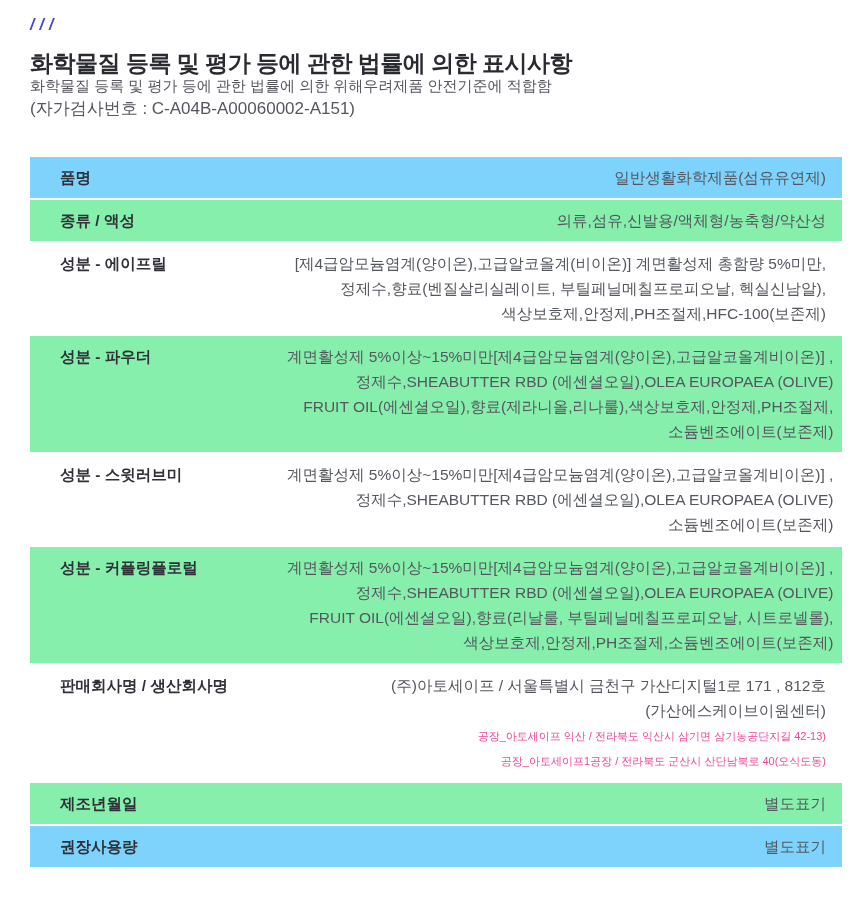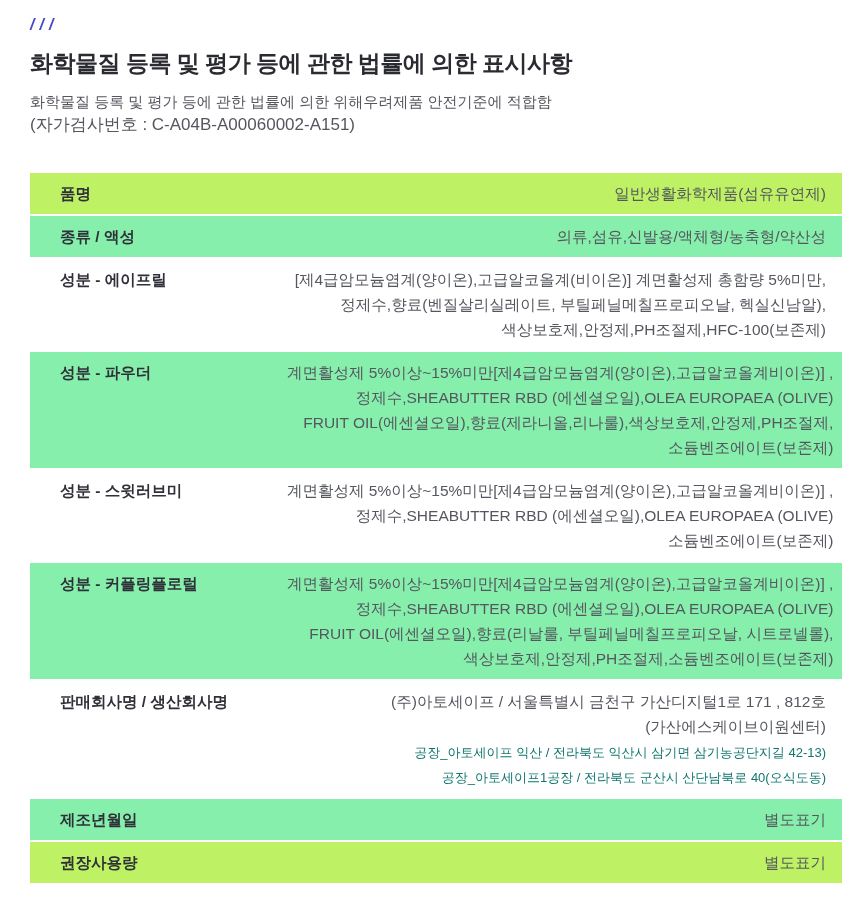--- a/index.html
+++ b/index.html
@@ -27,41 +27,41 @@
   }
   .title {
     margin-top: 15px;
     font-size: 23px;
     font-weight: 700;
     color: #2a2b31;
     letter-spacing: -0.5px;
     line-height: 28px;
   }
   .subtitle {
-    margin-top: 16px;
+    margin-top: 0;
     font-size: 15px;
     color: #55565e;
     line-height: 18px;
   }
   .inspection {
     margin-top: 5px;
     font-size: 17px;
     color: #55565e;
     line-height: 18px;
   }
   .info-table {
     margin-top: 39px;
     width: 812px;
   }
   .row {
     display: flex;
     border-bottom: 2px solid #ffffff;
   }
   .tone-white   { background: #ffffff; }
-  .tone-light   { background: #bef264; }
+  .tone-light   { background: #7dd3fc; }
   .tone-lavender{ background: #86efac; }
   .cell {
     box-sizing: border-box;
     padding-top: 8px;
     padding-bottom: 8px;
   }
   .cell.label {
     width: 257px;
     flex-shrink: 0;
     padding-left: 30px;
@@ -73,22 +73,22 @@
   }
   .cell.value {
     flex: 1;
     padding-right: 16px;
     font-size: 15.5px;
     color: #55575f;
     line-height: 25px;
   }
   .vline { white-space: nowrap; text-align: right; }
   .vline.small {
-    font-size: 13px;
-    color: #0f766e;
+    font-size: 11px;
+    color: #ec4899;
     line-height: 23px;
     padding-top: 2px;
   }
 </style>
 </head>
 <body>
 
 <div class="page">
   <div class="decoration">///</div>
 

